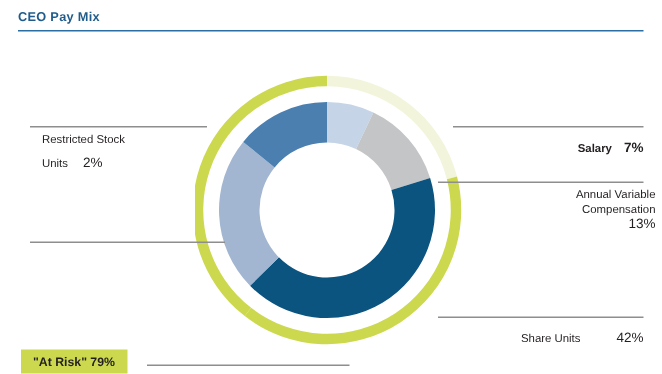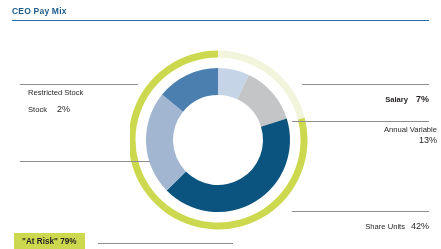--- a/index.html
+++ b/index.html
@@ -66,21 +66,21 @@
   #leader-salary{left:302px;top:62px;width:127px;}
 
   
   #lbl-avc{left:304px;top:103px;width:133px;}
   #lbl-avc .row{display:block;}
   #leader-avc{left:292px;top:99px;width:137px;}
 
   
   #lbl-psu{left:296px;top:193px;width:133px;}
   #lbl-psu .row{display:block;}
-  #lbl-psu .lbl-pct{margin-left:6px;}
+  #lbl-psu .lbl-pct{margin-left:24px;}
   #leader-psu{left:292px;top:189px;width:137px;}
 </style>
 </head>
 <body>
 
 <div id="root">
 
   <div class="header">
     <div class="header-title">CEO Pay Mix</div>
     <div class="header-rule"></div>
@@ -109,32 +109,33 @@
 
     <div class="leader" id="leader-rsu"></div>
     <div class="leader" id="leader-so"></div>
     <div class="leader" id="leader-atrisk"></div>
     <div class="leader" id="leader-salary"></div>
     <div class="leader" id="leader-avc"></div>
     <div class="leader" id="leader-psu"></div>
 
     <div class="label label-left" id="lbl-rsu">
       <span class="row lbl-text">Restricted Stock</span>
-      <span class="lbl-text">Stock</span><span class="lbl-pct">2%</span>
+      <span class="lbl-text">Units</span><span class="lbl-pct">2%</span>
     </div>
 
 
     <div class="label" id="lbl-atrisk">"At Risk" 79%</div>
 
     <div class="label label-right" id="lbl-salary">
       <span class="lbl-text">Salary</span><span class="lbl-pct">7%</span>
     </div>
 
     <div class="label label-right" id="lbl-avc">
       <span class="row lbl-text">Annual Variable</span>
+      <span class="row lbl-text">Compensation</span>
       <span class="row lbl-pct">13%</span>
     </div>
 
     <div class="label label-right" id="lbl-psu">
       <span class="lbl-text">Share Units</span><span class="lbl-pct">42%</span>
     </div>
 
   </div>
 </div>
 

